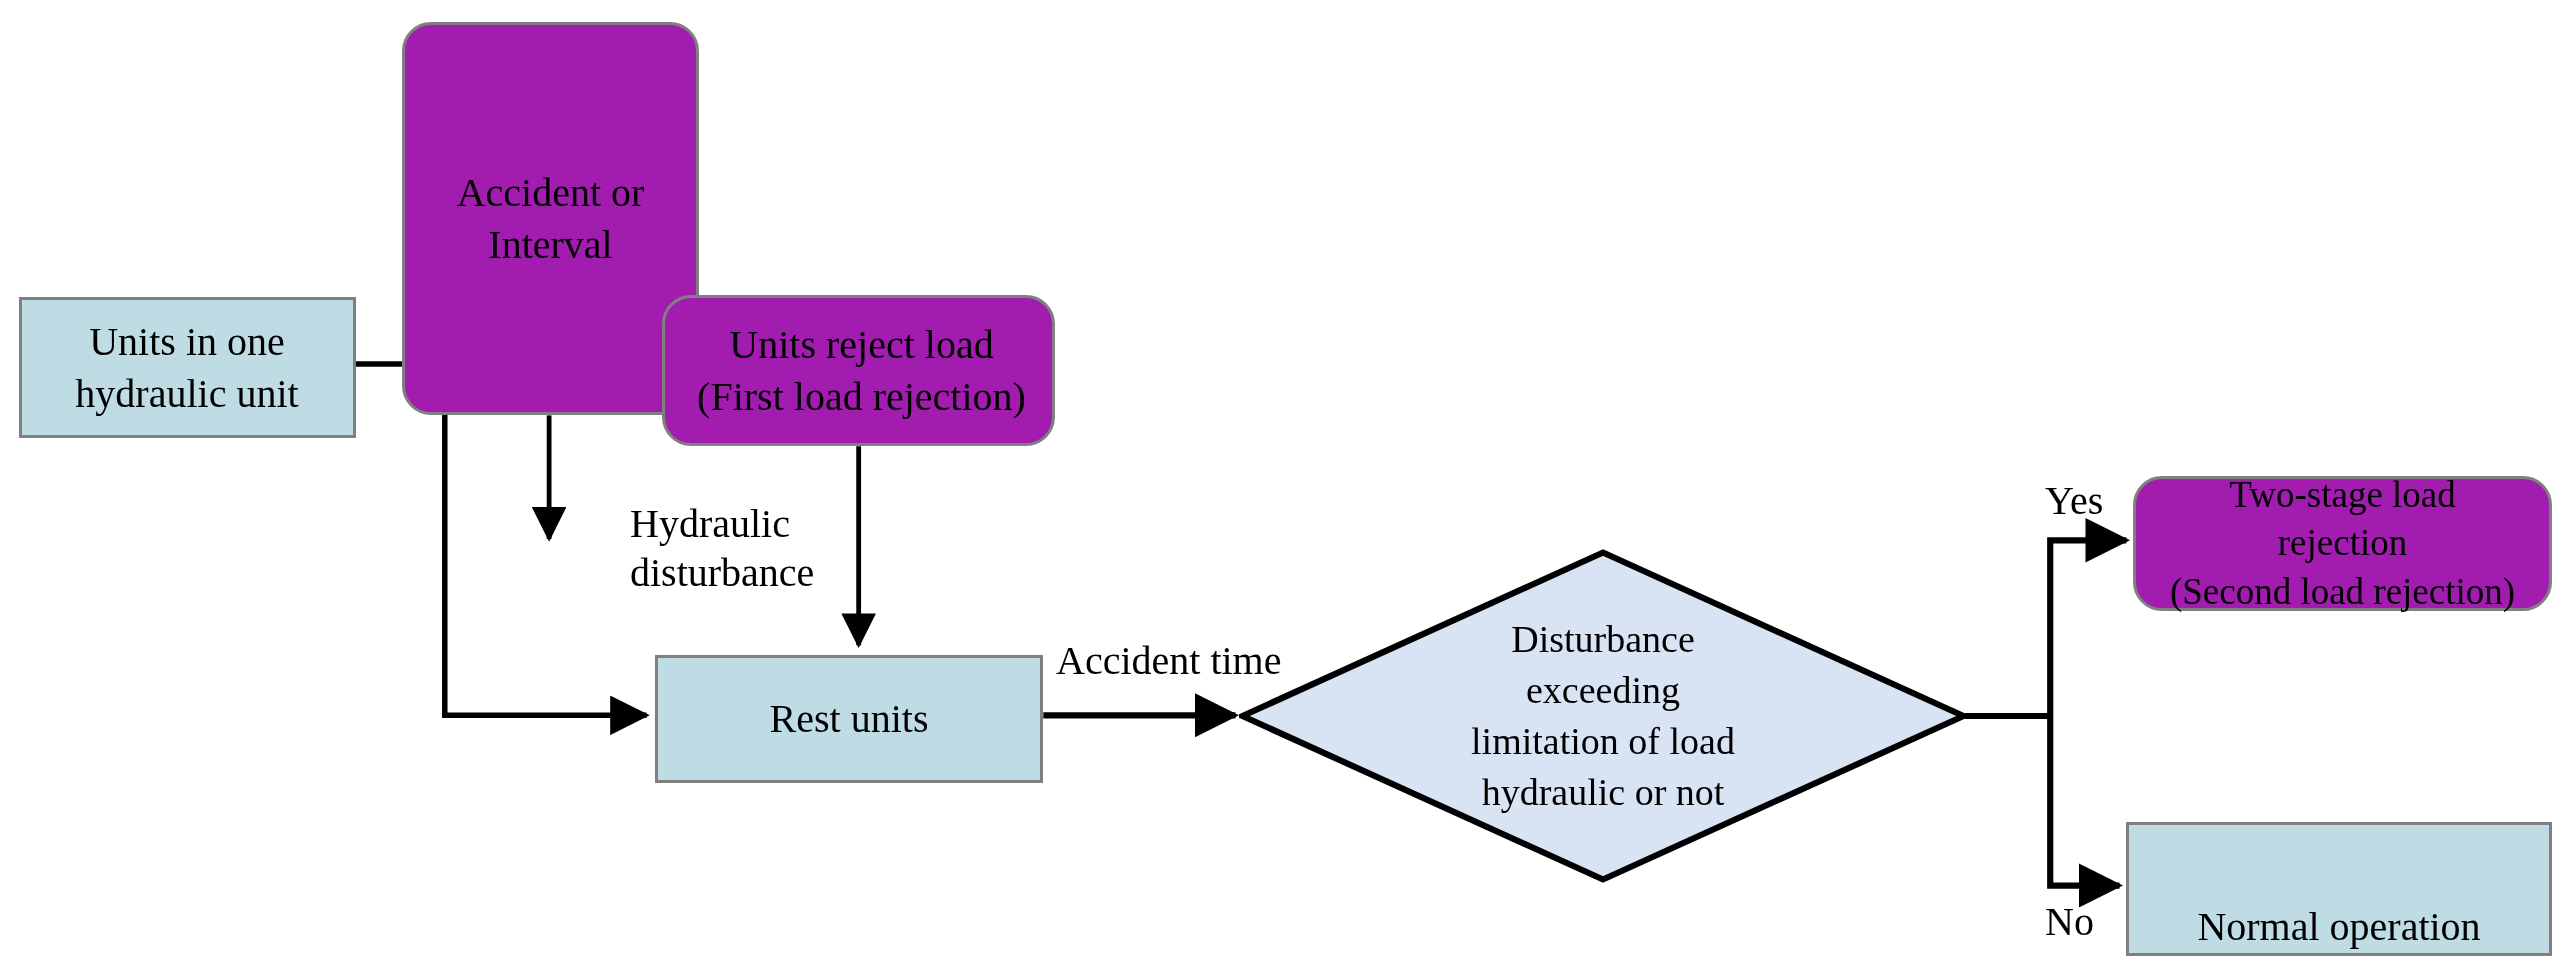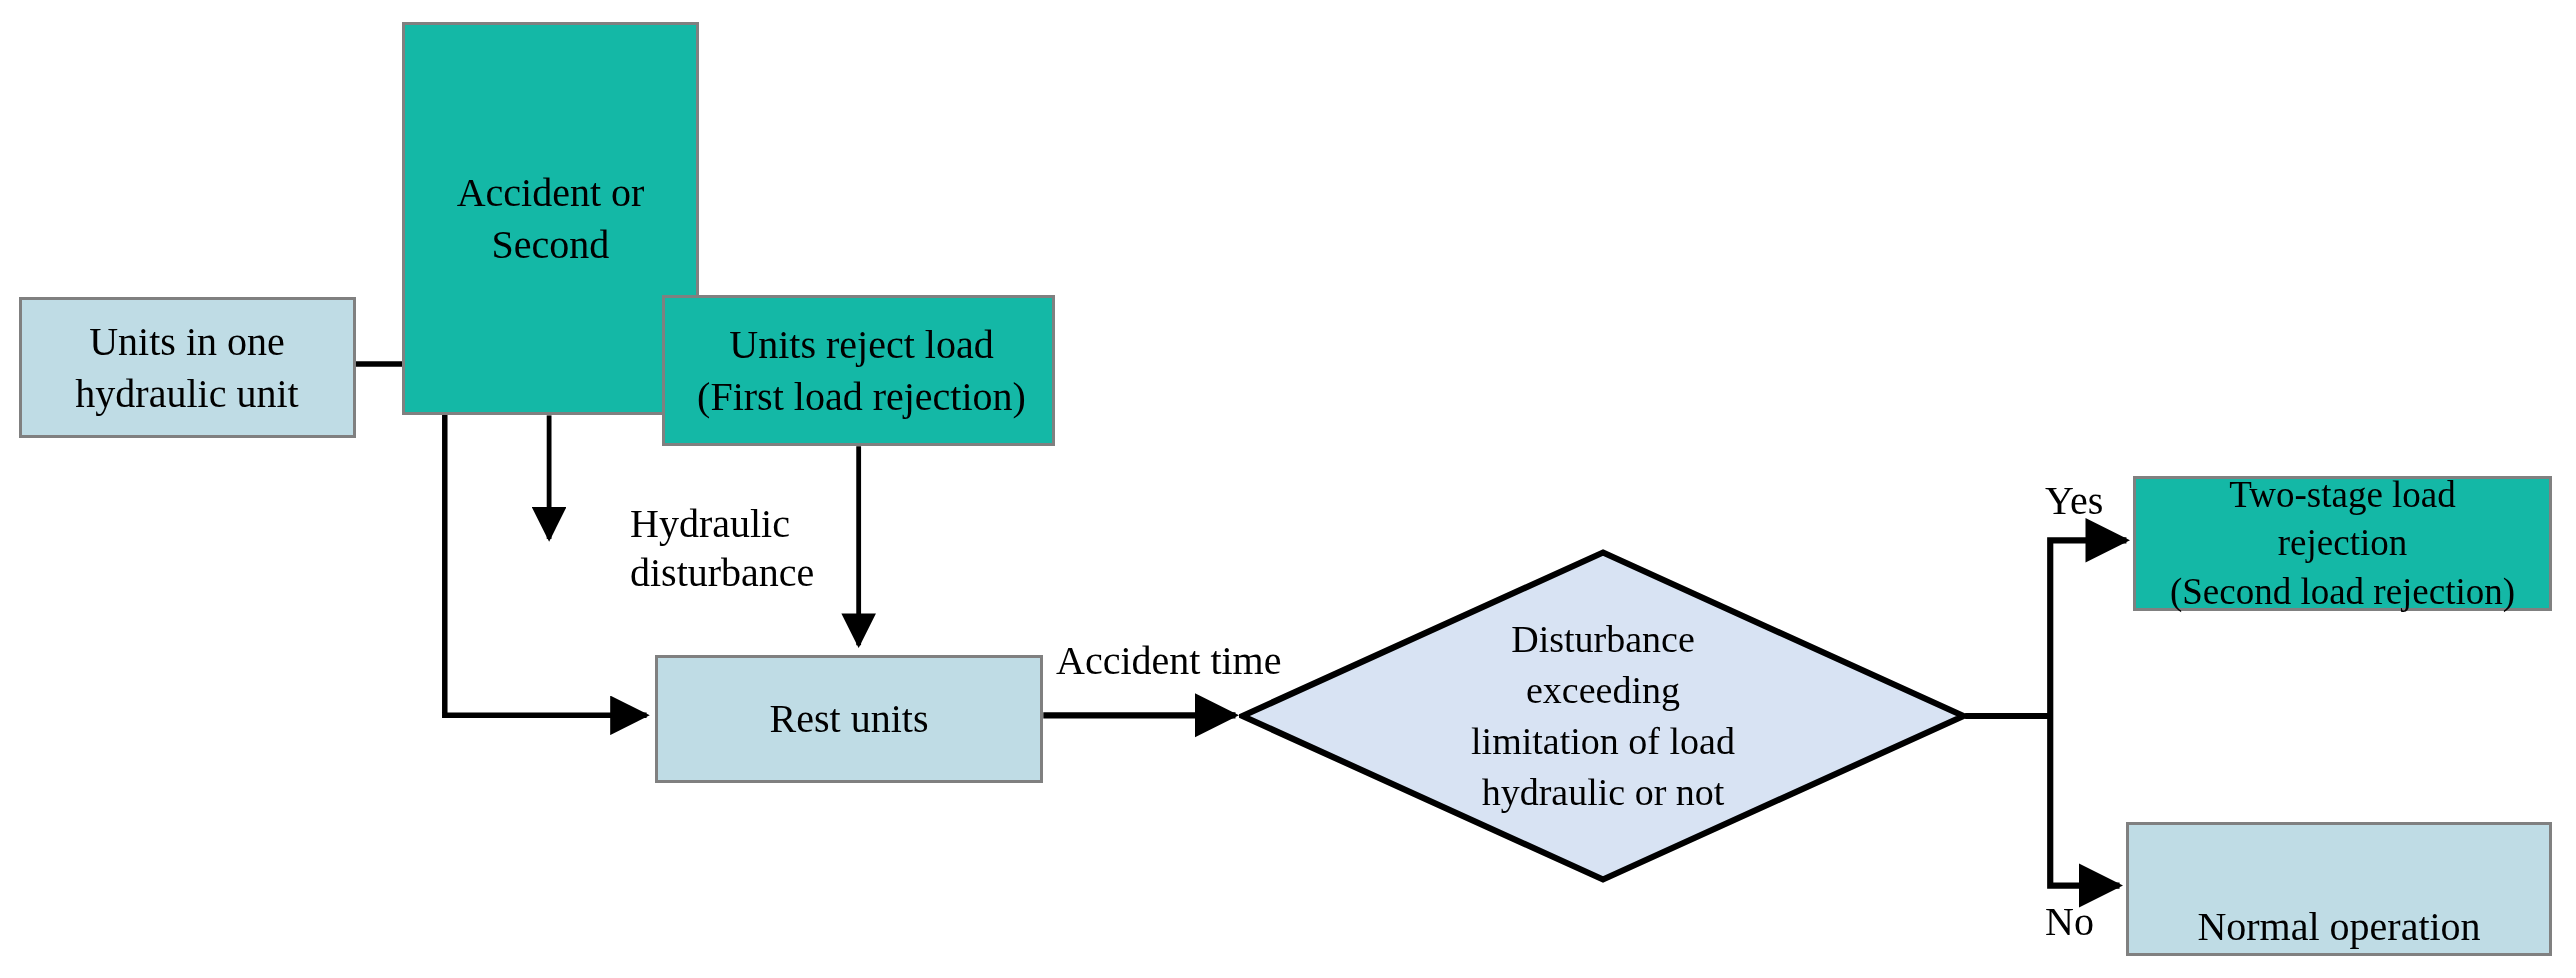--- a/index.html
+++ b/index.html
@@ -21,21 +21,21 @@
     border: 3.4px solid #808080;
     display: flex;
     flex-direction: column;
     align-items: center;
     justify-content: center;
     text-align: center;
     color: #000000;
     line-height: 1.30;
   }
   .node .ln { display: block; white-space: nowrap; }
-  .fill-red  { background: #14b8a6; }
+  .fill-red  { background: #a21caf; border-radius: 29px; }
   .fill-blue { background: #bfdce5; }
 
   
   .diamond-wrap {
     position: absolute;
   }
   .diamond-wrap svg { display: block; }
   .diamond-label {
     position: absolute;
     left: 0; top: 0;
@@ -99,21 +99,21 @@
 
     
     <path d="M 2987 1043 L 2987 787 L 3098 787" stroke="#000000" stroke-width="9" fill="none" marker-end="url(#arrow)"></path>
 
     
     <path d="M 2987 1043 L 2987 1290 L 3088 1290" stroke="#000000" stroke-width="9" fill="none" marker-end="url(#arrow)"></path>
   </svg>
 
   <div class="node fill-red f58" style="left:402px; top:22px; width:297px; height:393px;">
     <span class="ln">Accident or</span>
-    <span class="ln">Second</span>
+    <span class="ln">Interval</span>
   </div>
 
   <div class="node fill-blue f58" style="left:18.5px; top:297px; width:337px; height:141px;">
     <span class="ln">Units in one</span>
     <span class="ln">hydraulic unit</span>
   </div>
 
   <div class="node fill-red f58" style="left:662px; top:295px; width:393px; height:151px;padding-left:6px;">
     <span class="ln">Units reject load</span>
     <span class="ln">(First load rejection)</span>

